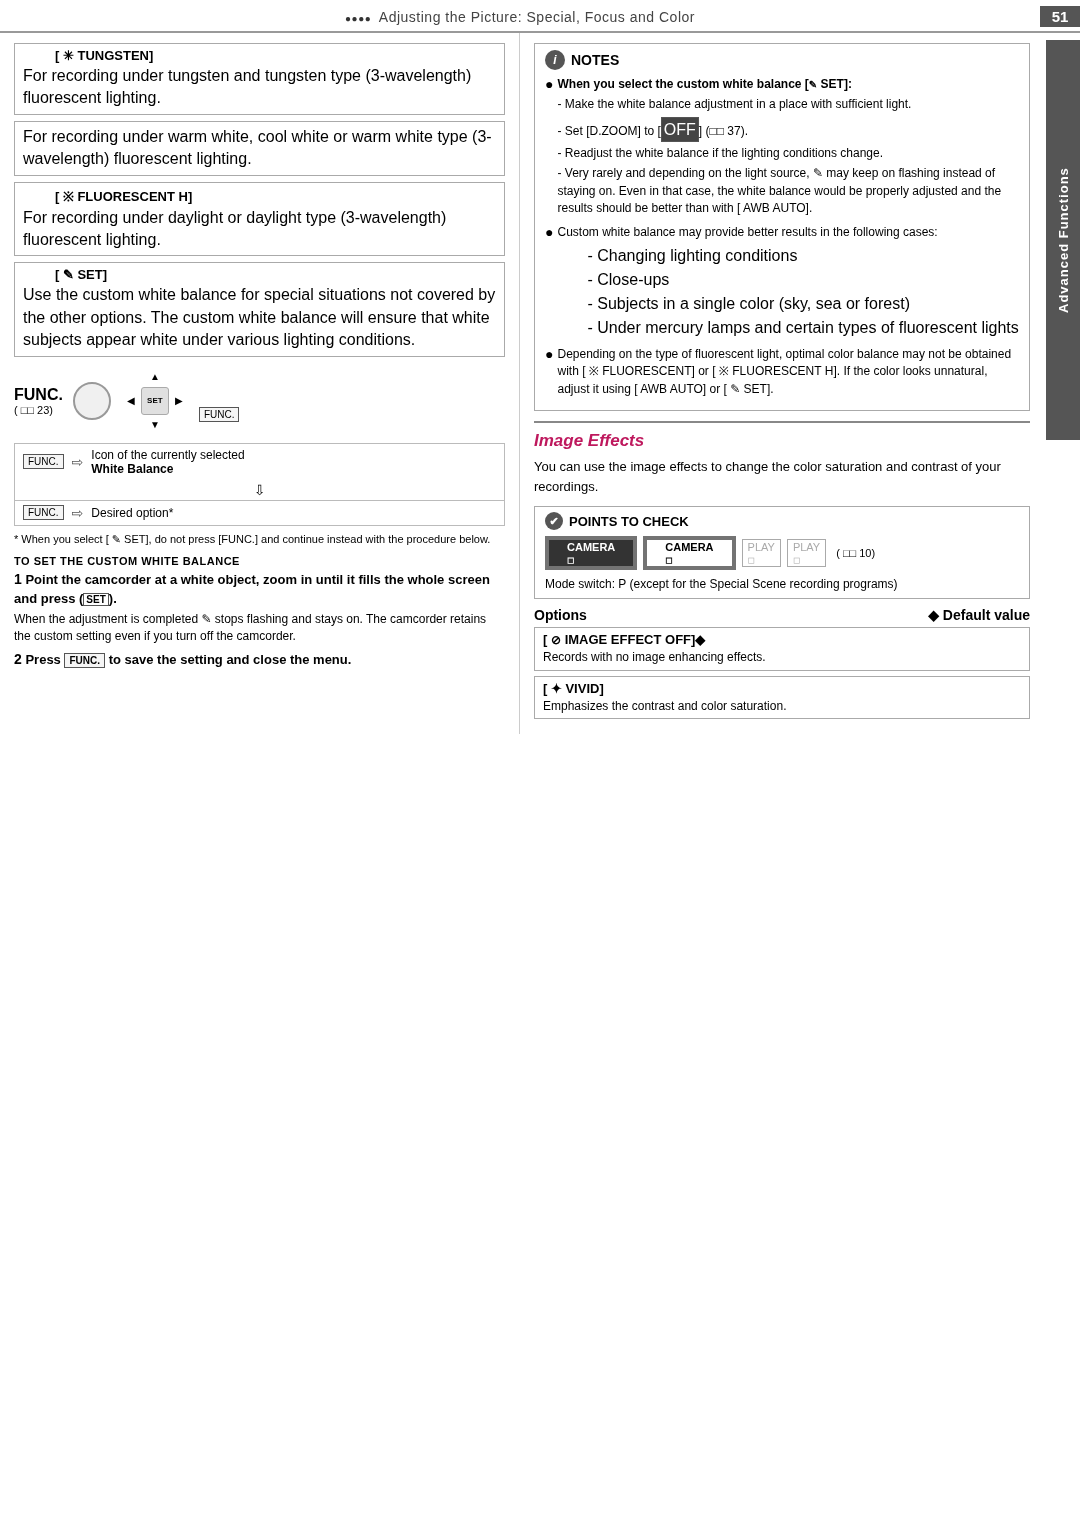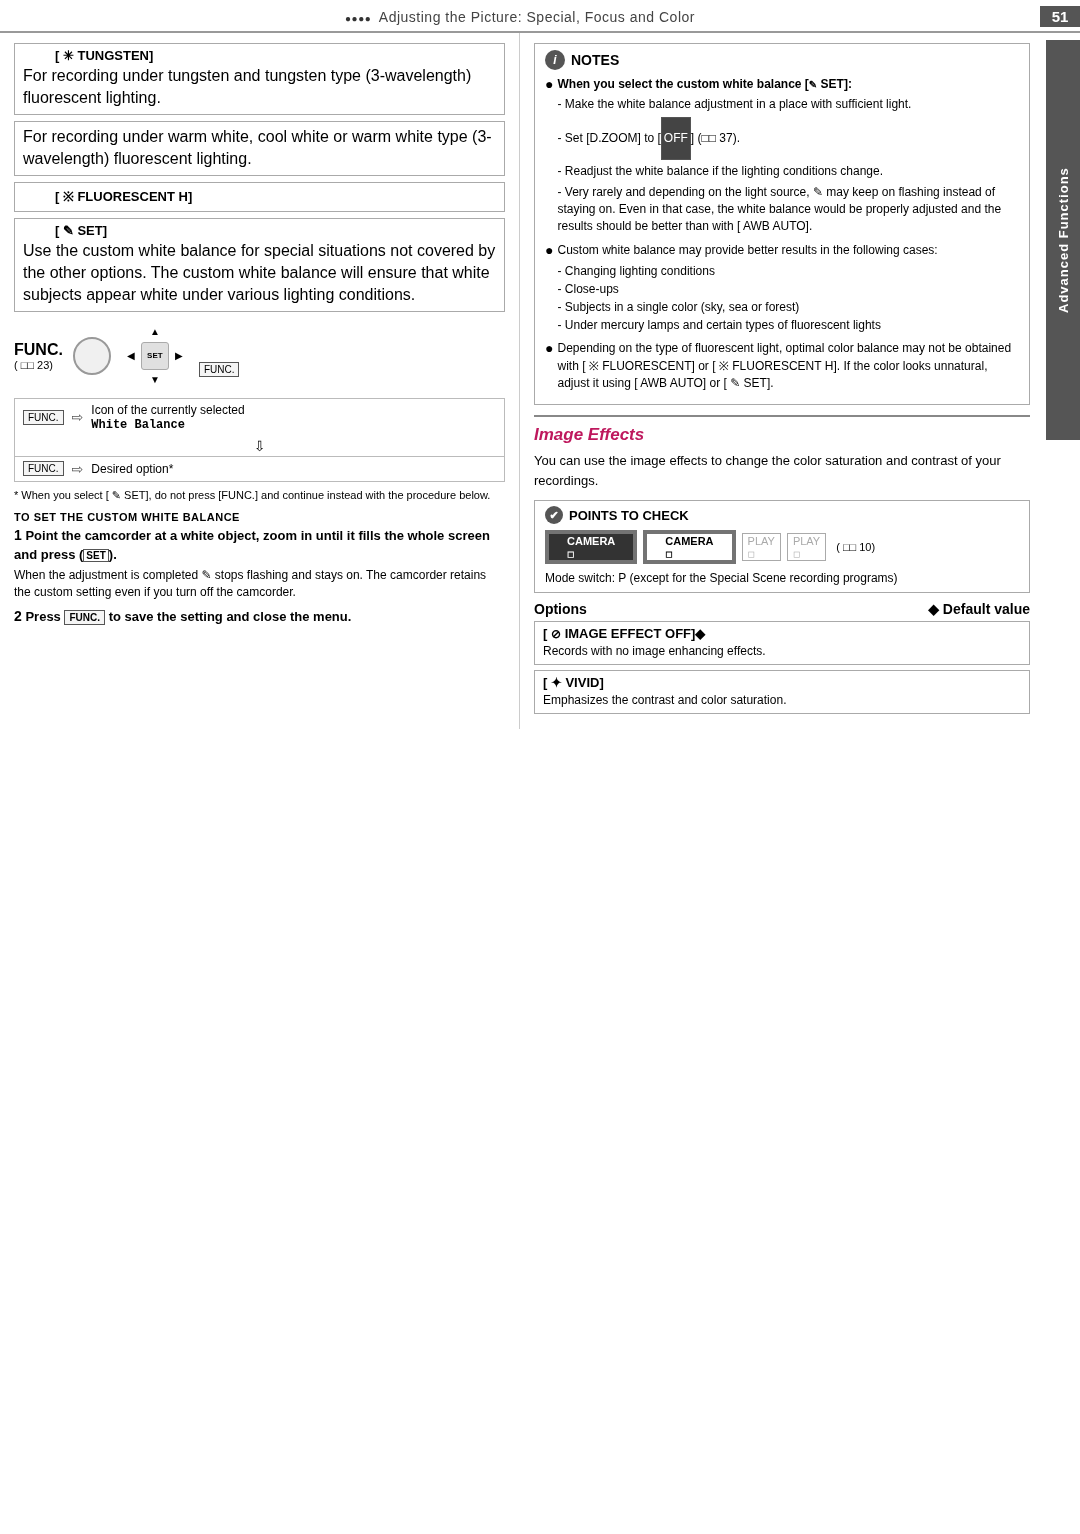--- a/index.html
+++ b/index.html
@@ -216,21 +216,20 @@
     }
     .func-btn {
       font-size: 10px;
       border: 1px solid #555;
       padding: 1px 4px;
       background: #f5f5f5;
       white-space: nowrap;
     }
     .white-balance-bold {
       font-weight: bold;
-      font-family: Liberation Mono, monospace;
     }
     .flow-down-arrow {
       text-align: center;
       font-size: 14px;
       padding: 2px 0;
     }
     .flow-content {
       font-size: 12px;
     }
 
@@ -397,22 +396,22 @@
       margin: 8px 0;
     }
 
     .small-ref {
       font-size: 11px;
     }
 
     .off-badge {
       display: inline-block;
       border: 1px solid #555;
-      padding: 12px 2px;
-      font-size: 12px;
+      padding: 0 2px;
+      font-size: 16px;
       background: #444;
       color: #fff;
     }
   </style>
 </head>
 <body>
 
 <div class="page-header">
   <span class="page-header-title">
     <span class="page-header-dots">●●●●</span>
@@ -429,20 +428,21 @@
       <div class="section-box-title">[ ✳ TUNGSTEN]</div>
       <p>For recording under tungsten and tungsten type (3-wavelength) fluorescent lighting.</p>
     </div>
 
     <div class="section-box">
       <p>For recording under warm white, cool white or warm white type (3-wavelength) fluorescent lighting.</p>
     </div>
 
     <div class="section-box">
       <div class="section-box-title">[ ※ FLUORESCENT H]</div>
+      <p>For recording under daylight or daylight type (3-wavelength) fluorescent lighting.</p>
     </div>
 
     <div class="section-box">
       <div class="section-box-title">[ ✎ SET]</div>
       <p>Use the custom white balance for special situations not covered by the other options. The custom white balance will ensure that white subjects appear white under various lighting conditions.</p>
     </div>
 
     <div class="func-area">
       <div>
         <div class="func-label">FUNC.</div>
@@ -515,21 +515,21 @@
           <p style="font-size:12px; line-height:1.45;">- Set [D.ZOOM] to [<span class="off-badge">OFF</span>] (□□ 37).</p>
           <p style="font-size:12px; line-height:1.45;">- Readjust the white balance if the lighting conditions change.</p>
           <p style="font-size:12px; line-height:1.45;">- Very rarely and depending on the light source, ✎ may keep on flashing instead of staying on. Even in that case, the white balance would be properly adjusted and the results should be better than with [ AWB AUTO].</p>
         </div>
       </div>
 
       <div class="bullet-point">
         <span class="bullet-dot">●</span>
         <div>
           <p style="font-size:12px;">Custom white balance may provide better results in the following cases:</p>
-          <p style="font-size:12px; line-height:1.5;">- Changing lighting conditions<br>- Close-ups<br>- Subjects in a single color (sky, sea or forest)<br>- Under mercury lamps and certain types of fluorescent lights</p>
+          <p style="font-size:16px; line-height:1.5;margin-left:30px;">- Changing lighting conditions<br>- Close-ups<br>- Subjects in a single color (sky, sea or forest)<br>- Under mercury lamps and certain types of fluorescent lights</p>
         </div>
       </div>
 
       <div class="bullet-point">
         <span class="bullet-dot">●</span>
         <div>
           <p style="font-size:12px; line-height:1.45;">Depending on the type of fluorescent light, optimal color balance may not be obtained with [ ※ FLUORESCENT] or [ ※ FLUORESCENT H]. If the color looks unnatural, adjust it using [ AWB AUTO] or [ ✎ SET].</p>
         </div>
       </div>
     </div>

